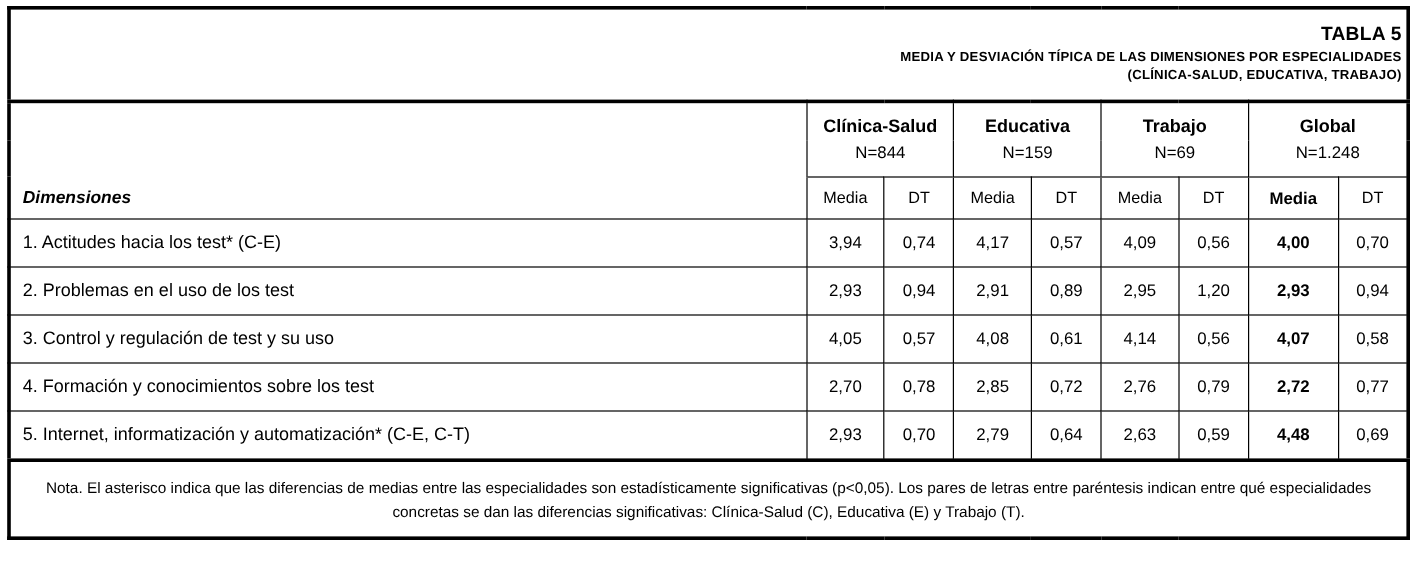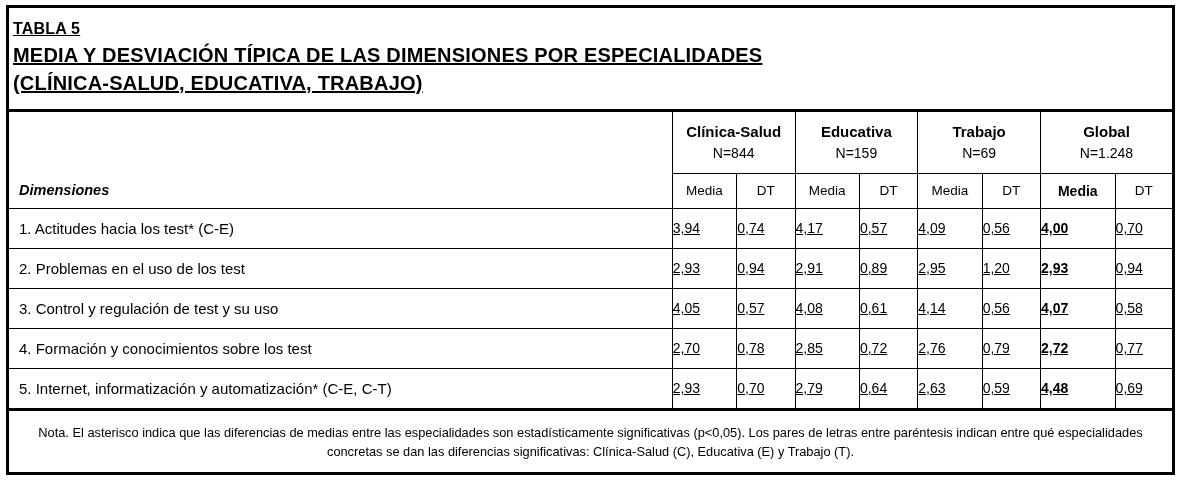--- a/index.html
+++ b/index.html
@@ -28,27 +28,26 @@
   td, th {
     border: 1px solid #000;
     padding: 0;
     vertical-align: middle;
     font-weight: normal;
   }
   
   .title-cell {
     border: none;
     border-bottom: 3px solid #000;
-    text-align: left;
+    text-align: right;
     padding: 10px 4px 11px 4px;
-    text-decoration: underline;
   }
   .title-line {
     font-weight: bold;
-    font-size: 20px;
+    font-size: 11px;
     letter-spacing: 0.2px;
     line-height: 1.42;
   }
   .title-line.t1 { font-size: 16px; }
   
   .grp-head {
     text-align: center;
     font-weight: bold;
     font-size: 15px;
     padding-top: 11px;
@@ -85,24 +84,23 @@
   }
   .subhead.bold { font-weight: bold; font-size: 14px; }
   
   .dim-label {
     text-align: left;
     font-size: 15px;
     padding: 11px 0 11px 10px;
     border-left: none;
   }
   .num {
-    text-align: left;
+    text-align: center;
     font-size: 14px;
     padding: 11px 0 11px 0;
-    text-decoration: underline;
   }
   .num.bold { font-weight: bold; margin-top: 38px; }
   
   .note-cell {
     border-left: none;
     border-right: none;
     border-bottom: none;
     border-top: 3px solid #000;
     padding: 12px 14px 10px 14px;
     font-size: 12.8px;

